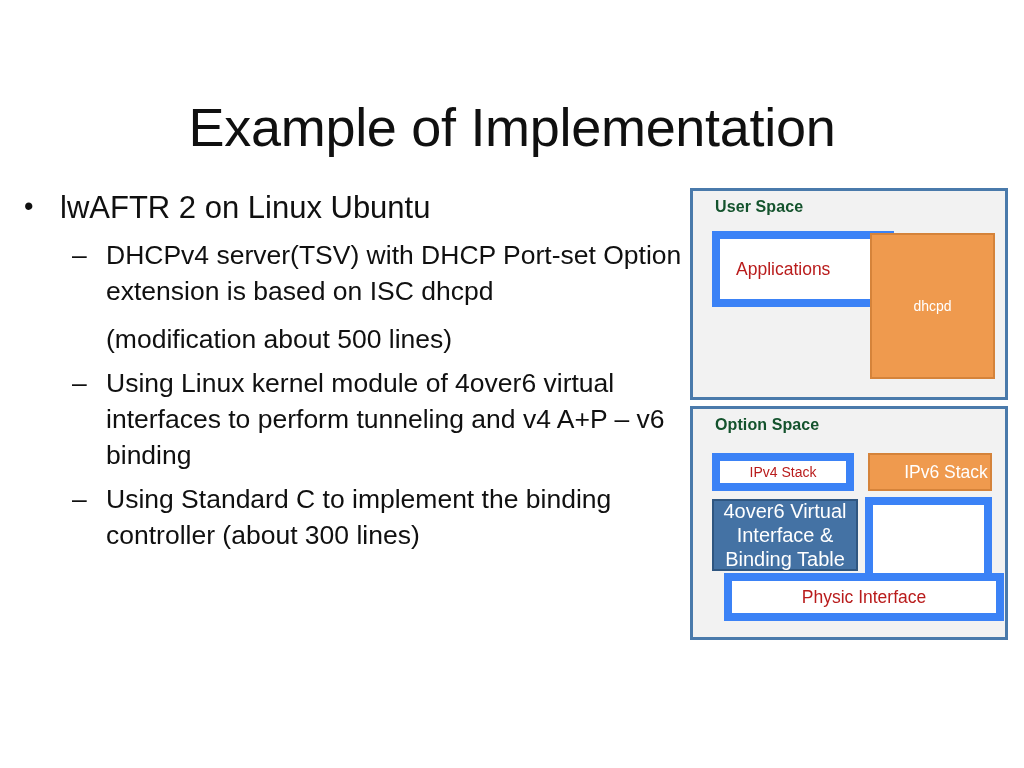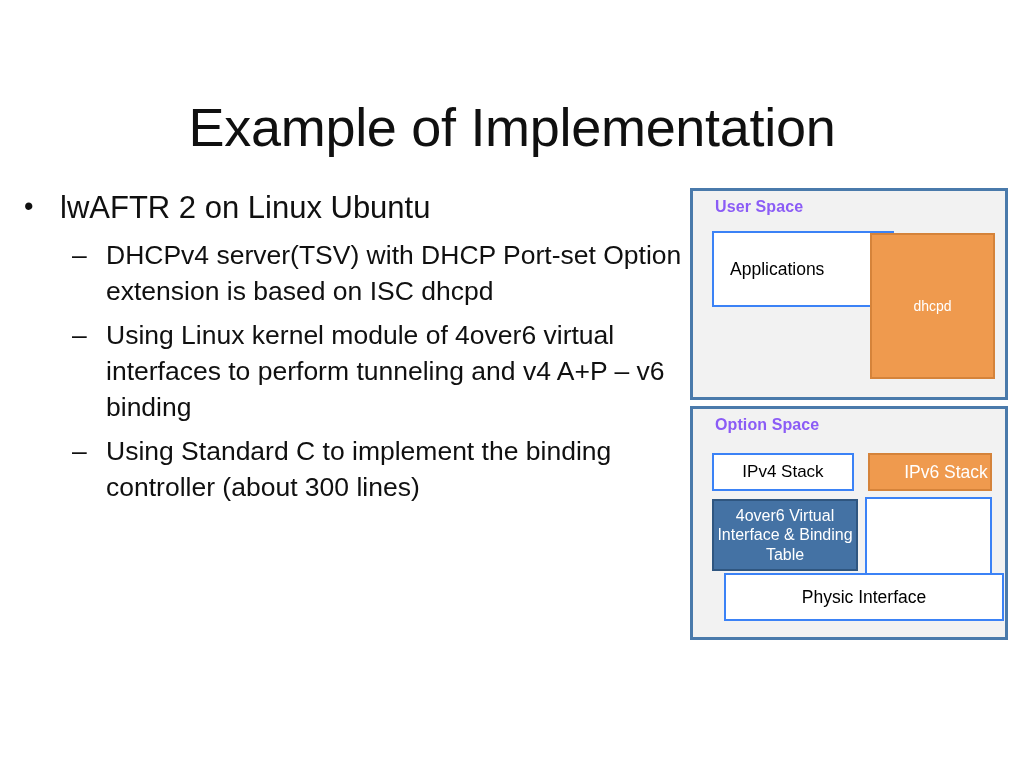--- a/index.html
+++ b/index.html
@@ -99,37 +99,37 @@
   }
   #user-space-container { top: 0; height: 212px; }
   #kernel-space-container { top: 218px; height: 234px; }
 
   .space-title {
     position: absolute;
     left: 22px;
     top: 7px;
     font-size: 16px;
     font-weight: bold;
-    color: #8b5cf6;
+    color: #14532d;
     letter-spacing: 0.1px;
   }
 
   .box {
     position: absolute;
     box-sizing: border-box;
     display: flex;
     align-items: center;
     justify-content: center;
     text-align: center;
   }
 
   .box-white {
     background: #ffffff;
-    border: 2px solid #3b82f6;
-    color: #000000;
+    border: 8px solid #3b82f6;
+    color: #b91c1c;
   }
   .box-orange {
     background: #ef9a4e;
     border: 2px solid #d5833a;
     color: #ffffff;
   }
   .box-blue {
     background: #4472a4;
     border: 2px solid #2f5680;
     color: #ffffff;
@@ -148,30 +148,30 @@
   }
   #bindng-controller-box {
     left: 19px; top: 130px; width: 145px; height: 60px;
     font-size: 16.5px;
     line-height: 1.25;
   }
 
   
   #ipv4-stack-box {
     left: 19px; top: 44px; width: 142px; height: 38px;
-    font-size: 17px;
+    font-size: 14px;
   }
   #ipv6-stack-box {
     left: 175px; top: 44px; width: 124px; height: 38px;
     font-size: 17.5px;
     padding-left: 32px;
   }
   #fourover6-box {
     left: 19px; top: 90px; width: 146px; height: 72px;
-    font-size: 16px;
+    font-size: 20px;
     line-height: 1.2;
   }
   #kernel-empty-box {
     left: 172px; top: 88px; width: 127px; height: 86px;
   }
   #physic-interface-box {
     left: 31px; top: 164px; width: 280px; height: 48px;
     font-size: 17.5px;
   }
 </style>
@@ -185,20 +185,23 @@
   <div class="bullet-l1">
     <span class="marker">•</span>
     <span>lwAFTR 2 on Linux Ubuntu</span>
   </div>
 
   <div class="bullet-l2">
     <span class="marker">–</span>
     <span>DHCPv4 server(TSV) with DHCP Port-set Option extension is based on ISC dhcpd</span>
   </div>
 
+  <div class="bullet-l2-cont">
+    <span>(modification about 500 lines)</span>
+  </div>
 
   <div class="bullet-l2">
     <span class="marker">–</span>
     <span>Using Linux kernel module of 4over6 virtual interfaces to perform tunneling and v4 A+P – v6 binding</span>
   </div>
 
   <div class="bullet-l2">
     <span class="marker">–</span>
     <span>Using Standard C to implement the binding controller (about 300 lines)</span>
   </div>

